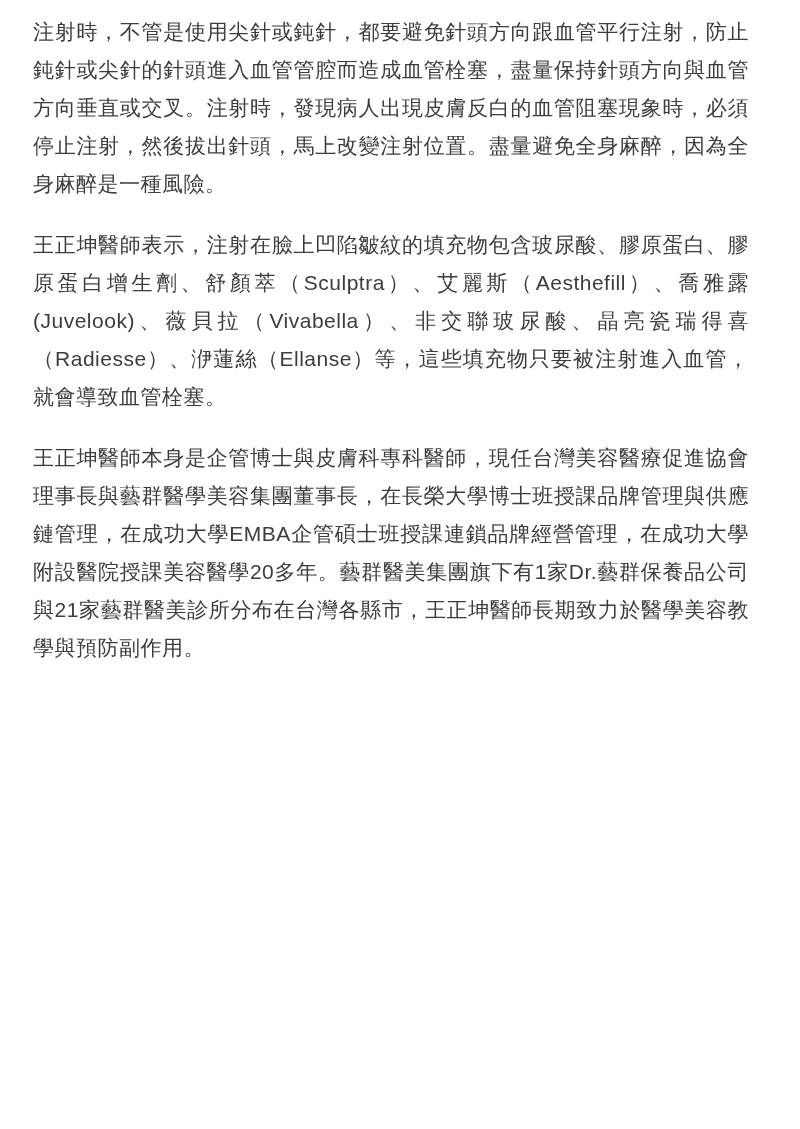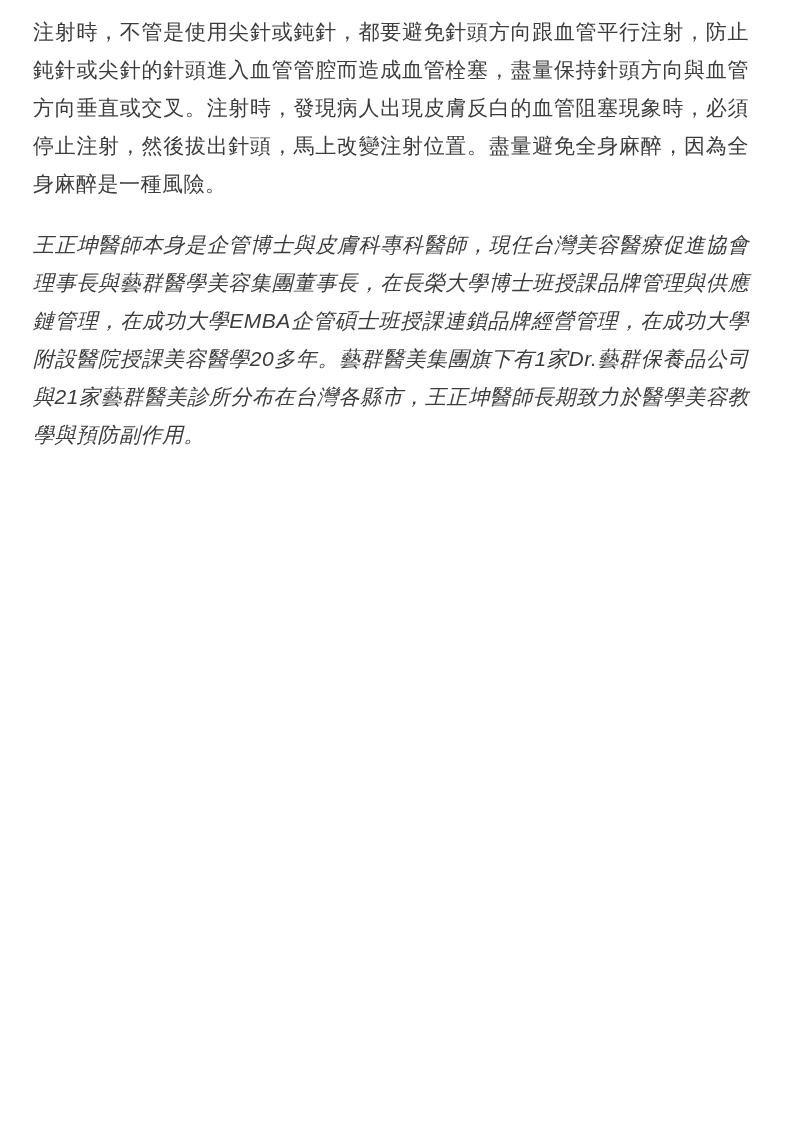--- a/index.html
+++ b/index.html
@@ -23,24 +23,24 @@
     text-justify: inter-ideograph;
     border-radius: 25px;
   }
   .para {
     margin: 0 0 23px 0;
     letter-spacing: 0.5px;
     overflow-wrap: break-word;
   }
   .para:last-child {
     margin-bottom: 16px;
-    font-style: italic;
   }
 </style>
 </head>
 <body>
 
 <main class="page">
   <article>
     <p class="para">注射時，不管是使用尖針或鈍針，都要避免針頭方向跟血管平行注射，防止鈍針或尖針的針頭進入血管管腔而造成血管栓塞，盡量保持針頭方向與血管方向垂直或交叉。注射時，發現病人出現皮膚反白的血管阻塞現象時，必須停止注射，然後拔出針頭，馬上改變注射位置。盡量避免全身麻醉，因為全身麻醉是一種風險。</p>
+    <p class="para">王正坤醫師表示，注射在臉上凹陷皺紋的填充物包含玻尿酸、膠原蛋白、膠原蛋白增生劑、舒顏萃（Sculptra）、艾麗斯（Aesthefill）、喬雅露(Juvelook)、薇貝拉（Vivabella）、非交聯玻尿酸、晶亮瓷瑞得喜（Radiesse）、洢蓮絲（Ellanse）等，這些填充物只要被注射進入血管，就會導致血管栓塞。</p>
     <p class="para">王正坤醫師本身是企管博士與皮膚科專科醫師，現任台灣美容醫療促進協會理事長與藝群醫學美容集團董事長，在長榮大學博士班授課品牌管理與供應鏈管理，在成功大學EMBA企管碩士班授課連鎖品牌經營管理，在成功大學附設醫院授課美容醫學20多年。藝群醫美集團旗下有1家Dr.藝群保養品公司與21家藝群醫美診所分布在台灣各縣市，王正坤醫師長期致力於醫學美容教學與預防副作用。</p>
   </article>
 </main>
 
 </body></html>

